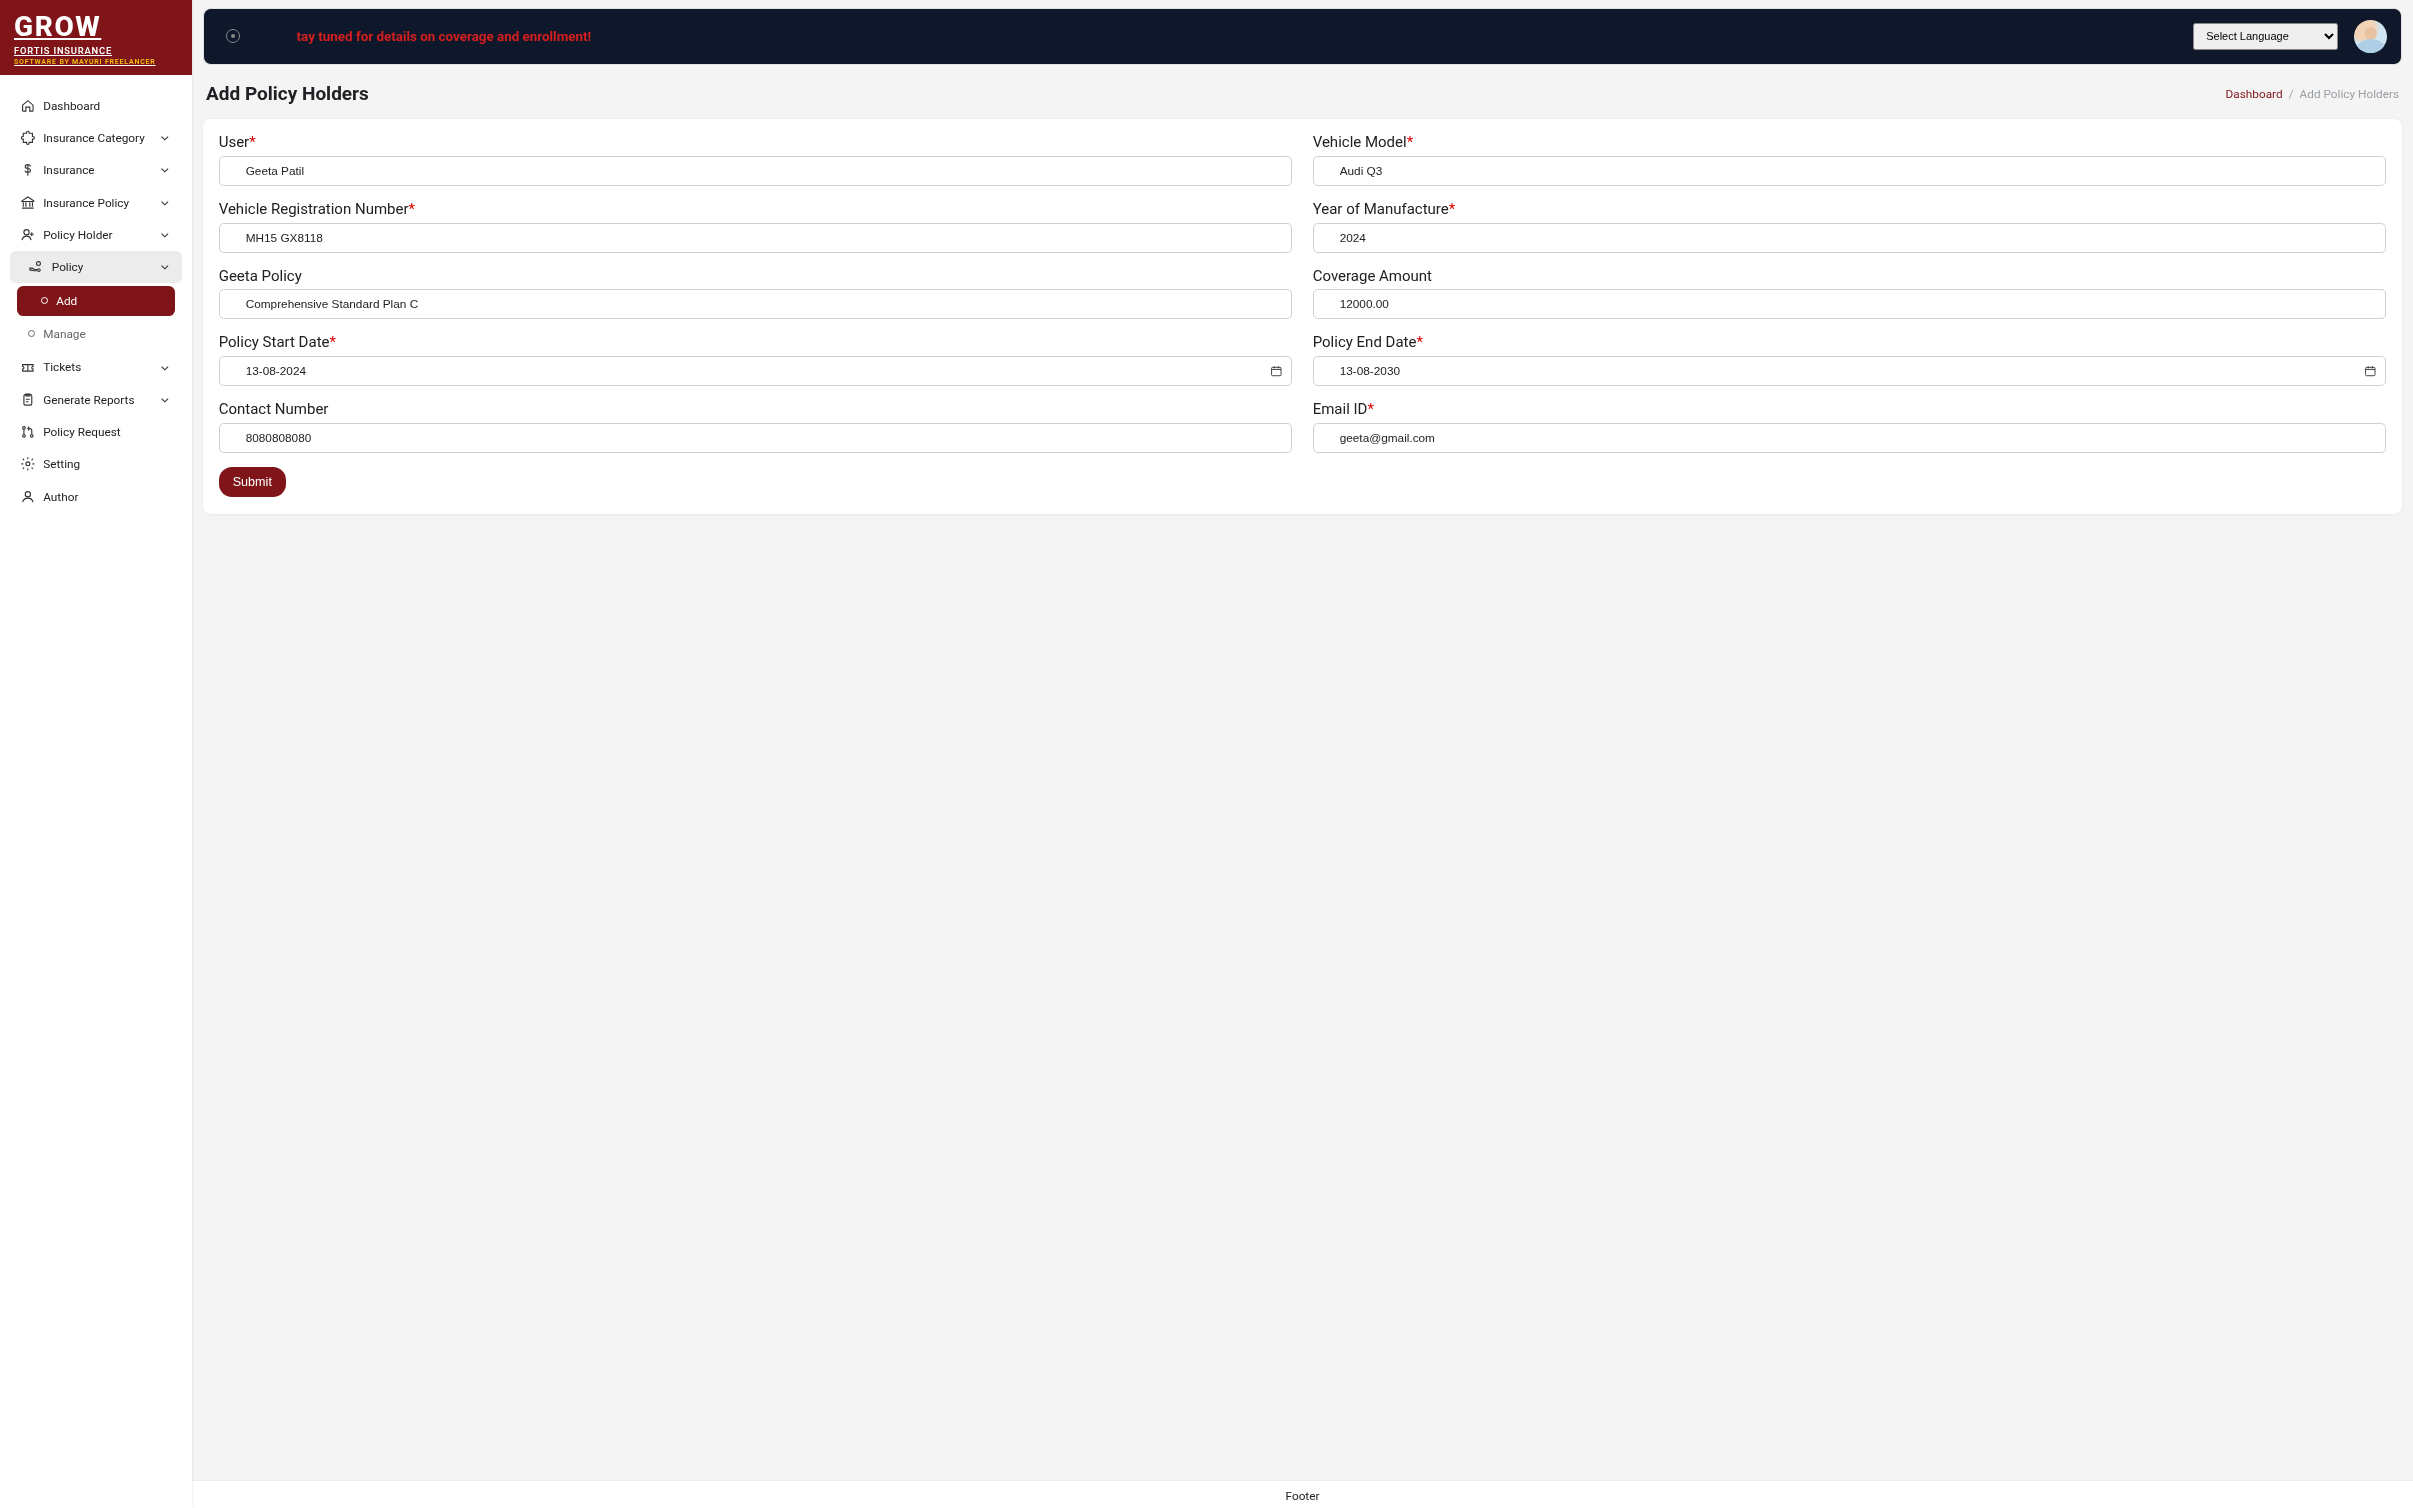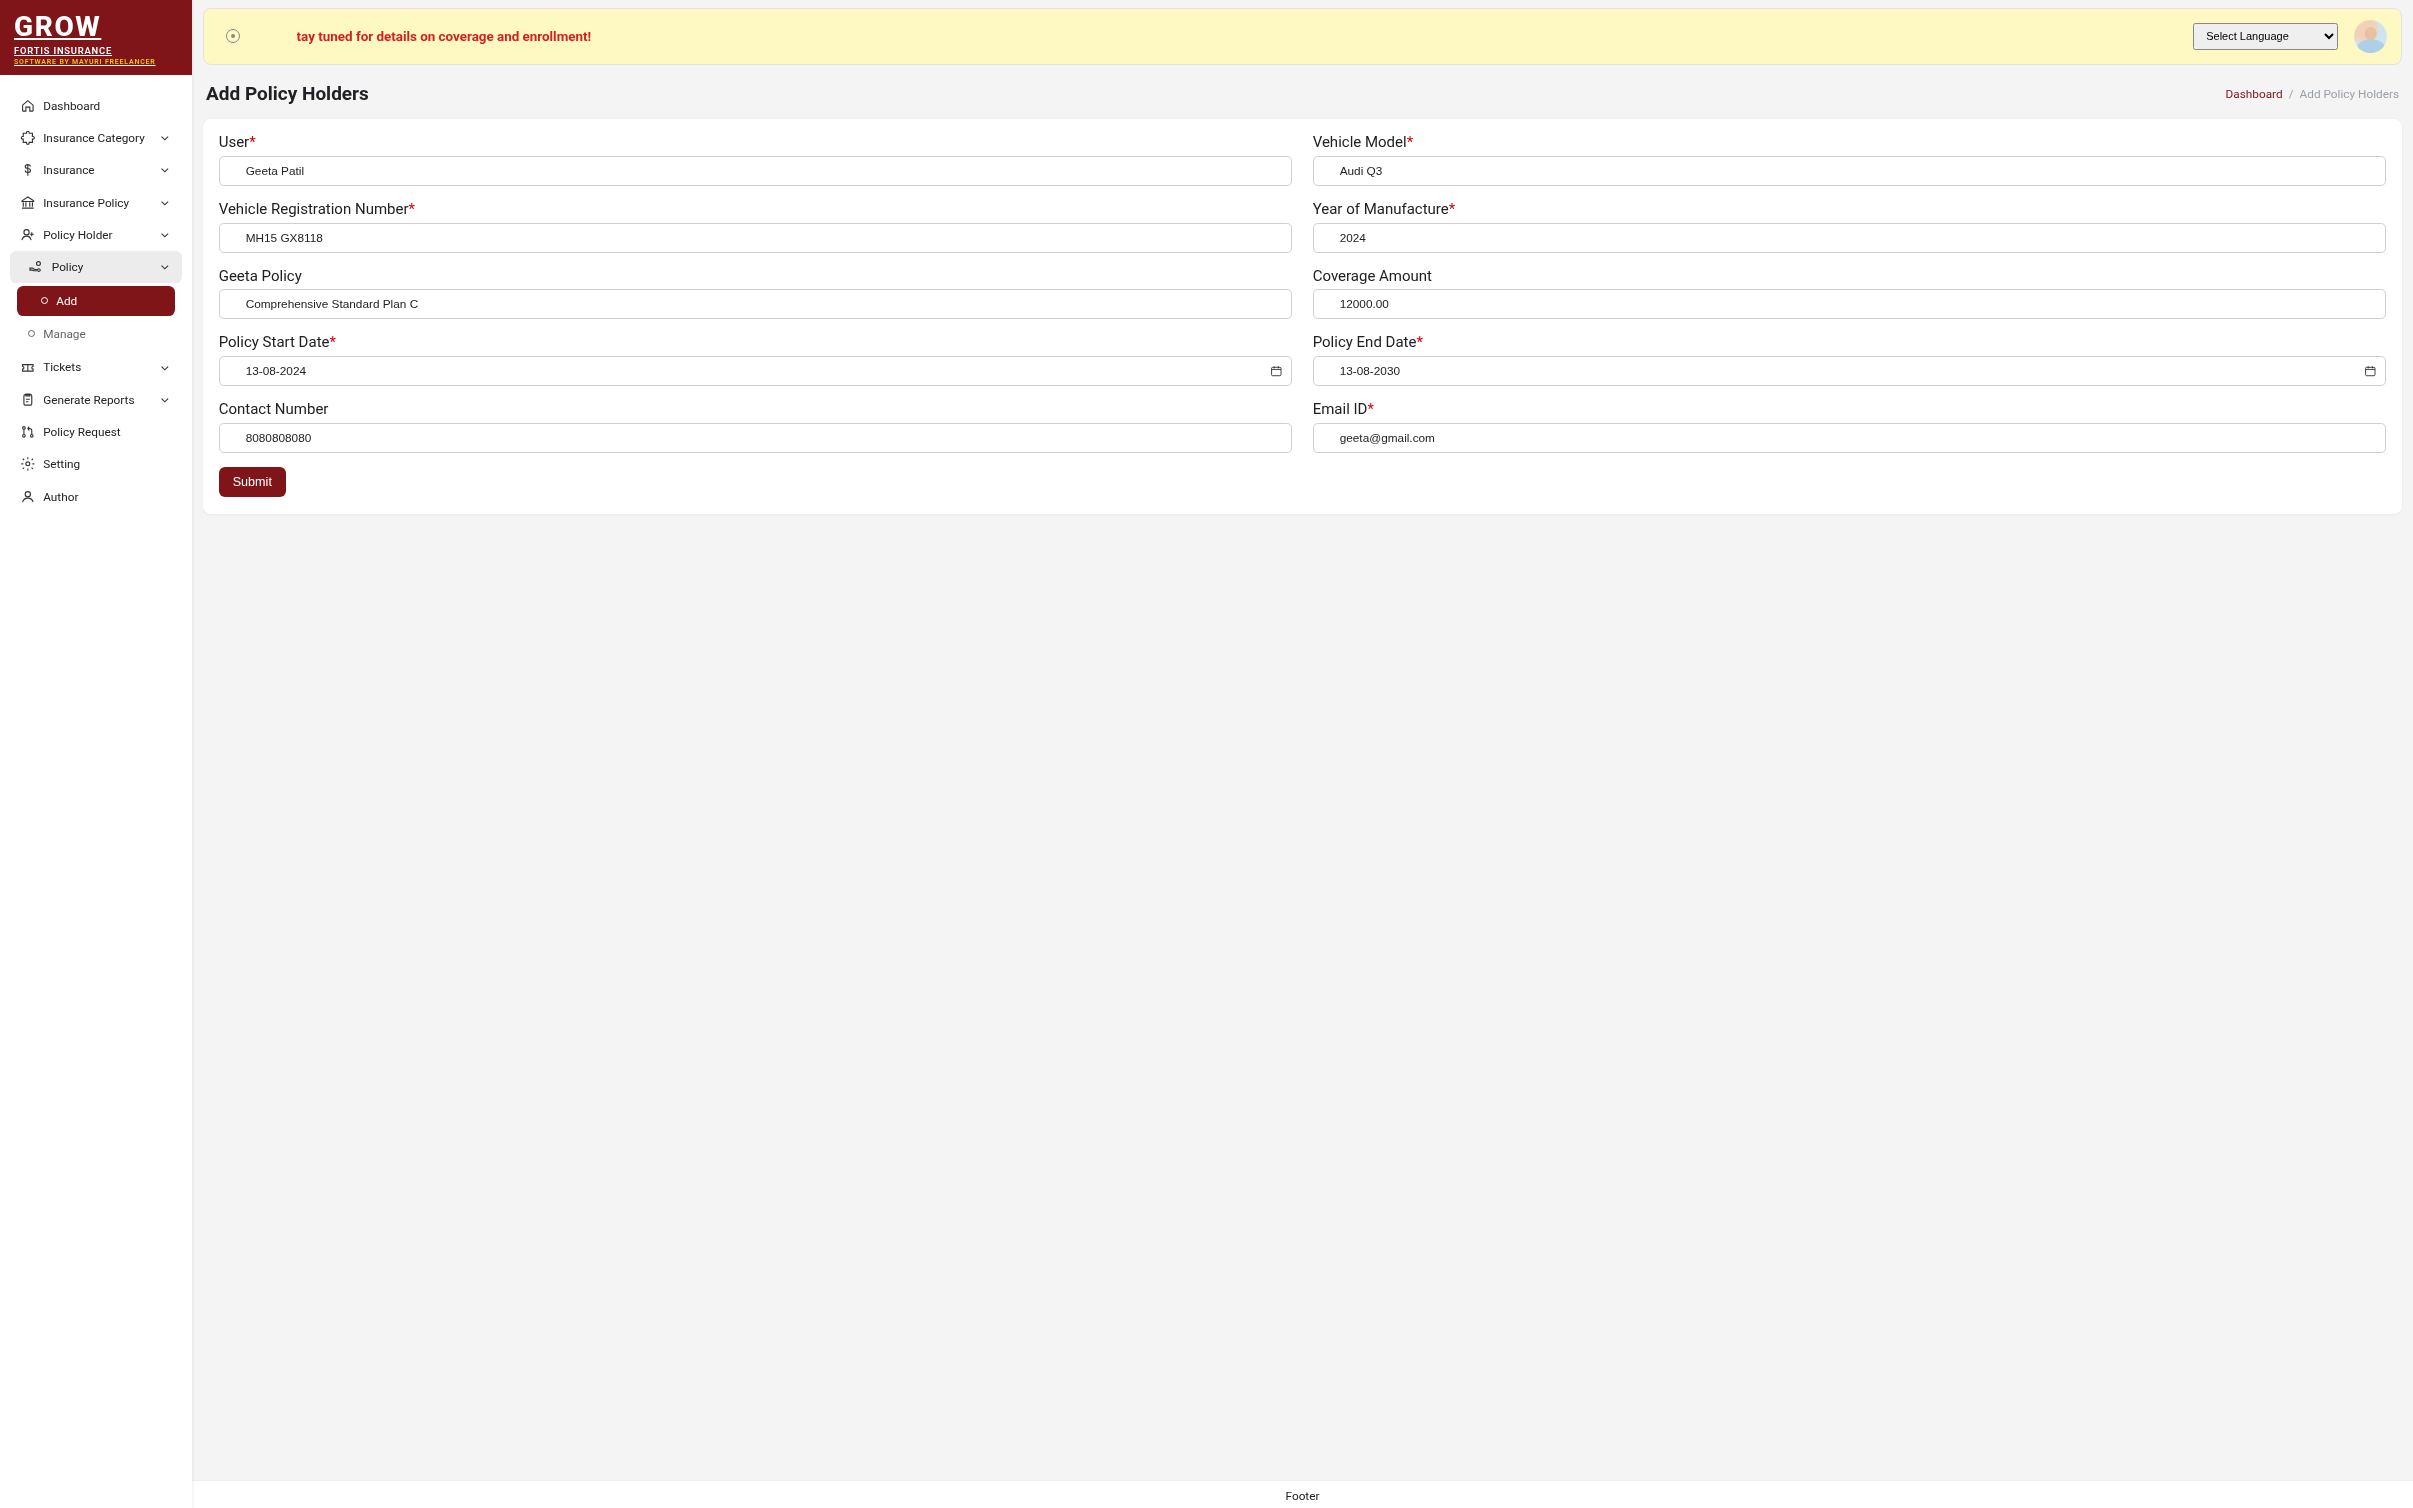--- a/index.html
+++ b/index.html
@@ -60,21 +60,21 @@
   }
   .nav-sub .bullet { width: 7px; height: 7px; border: 1.2px solid currentColor; border-radius: 50%; display: inline-block; }
   .nav-sub.active { background: var(--brand-dark); color: #fff; padding-left: 24px; }
   .nav-sub.inactive { color: #666; }
   .nav-icon { width: 15.7px; height: 15.7px; flex: 0 0 15.7px; stroke: #333; stroke-width: 1.7; fill: none; }
 
   
   .main { flex: 1; display: flex; flex-direction: column; min-width: 0; }
   .topbar {
     margin: 7.9px 11px 0;
-    background: #fef9c3;
+    background: #0f172a;
     border: 0.8px solid #e2e2e2;
     border-radius: 7.9px;
     padding: 11px 14px;
     display: flex; align-items: center; gap: 15.7px;
   }
   .topbar .notice-icon { width: 14px; height: 14px; border: 1.2px solid #888; border-radius: 50%; position: relative; margin-left: 7.9px; }
   .topbar .notice-icon::after { content: ""; position: absolute; width: 3.9px; height: 3.9px; background: #888; border-radius: 50%; left: 50%; top: 50%; transform: translate(-50%, -50%); }
   .topbar .notice-wrap { flex: 1; overflow: hidden; white-space: nowrap; margin-left: 41px; }
   .topbar .notice { color: var(--notice-red); font-weight: 700; font-size: 13.4px; }
   .topbar .lang-select {
@@ -122,21 +122,21 @@
   }
   .date-wrap { position: relative; }
   .date-wrap .cal-icon {
     position: absolute; right: 9.4px; top: 50%; transform: translateY(-50%);
     width: 12.6px; height: 12.6px; stroke: #222; stroke-width: 1.6; fill: none;
     pointer-events: none;
   }
   .submit {
     margin-top: 14px;
     background: var(--brand-dark); color: #fff;
-    border: none; border-radius: 6px;
+    border: none; border-radius: 13px;
     padding: 7.9px 14px; font-size: 12.6px; font-weight: 500;
     cursor: pointer;
   }
   .spacer { flex: 1; }
   .footer {
     background: #fff; text-align: center; padding: 7.9px 0 4.7px;
     border-top: 0.8px solid #eee; margin-top: 12.6px;
   }
 </style>
 </head>

